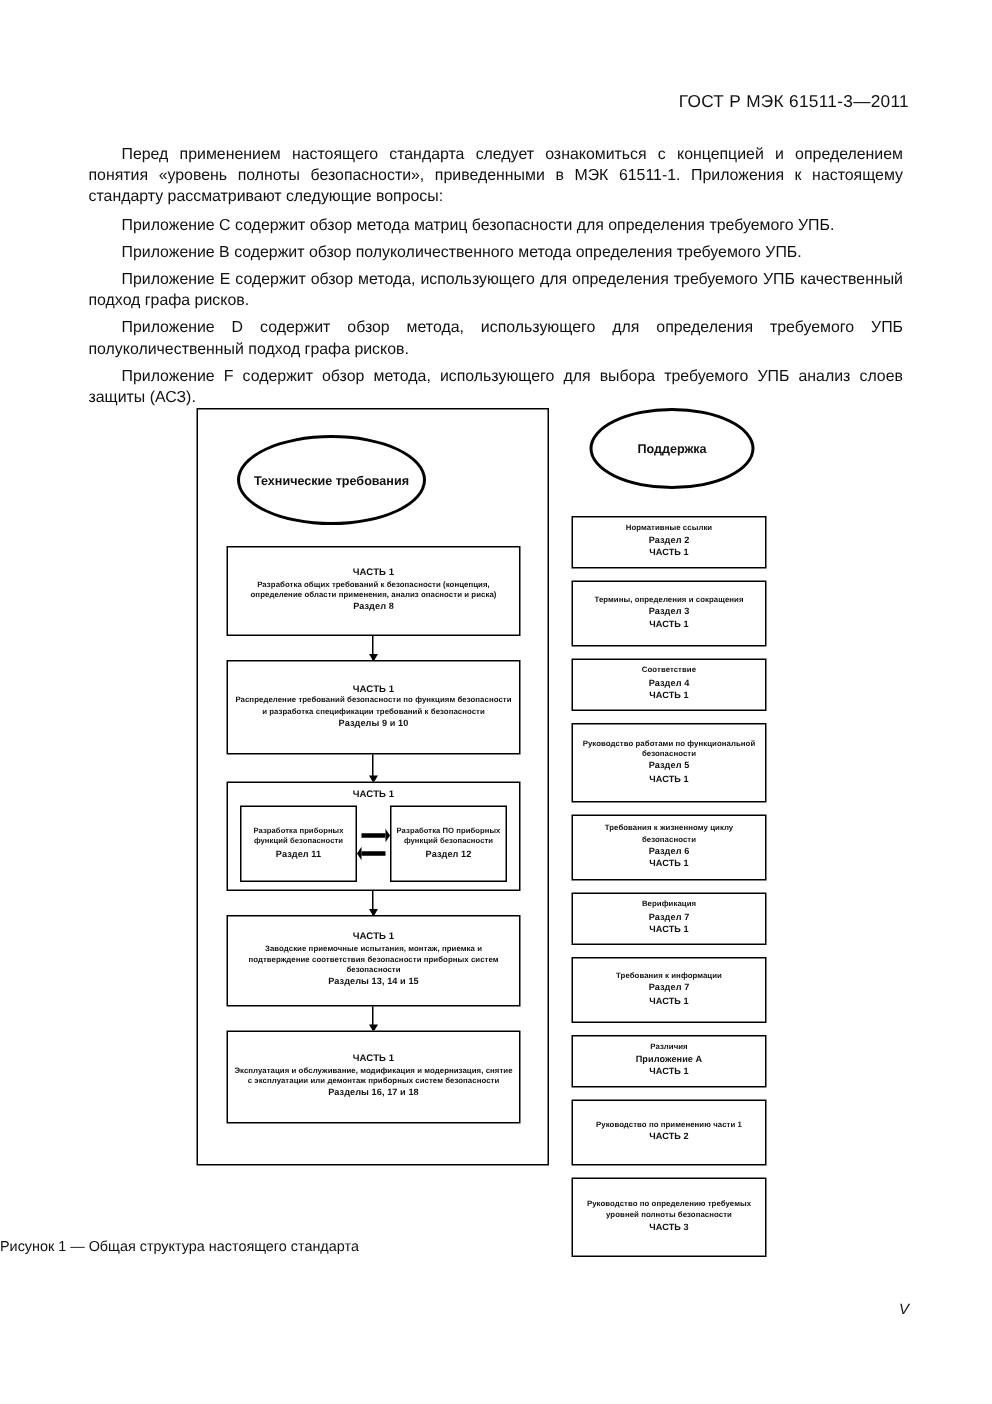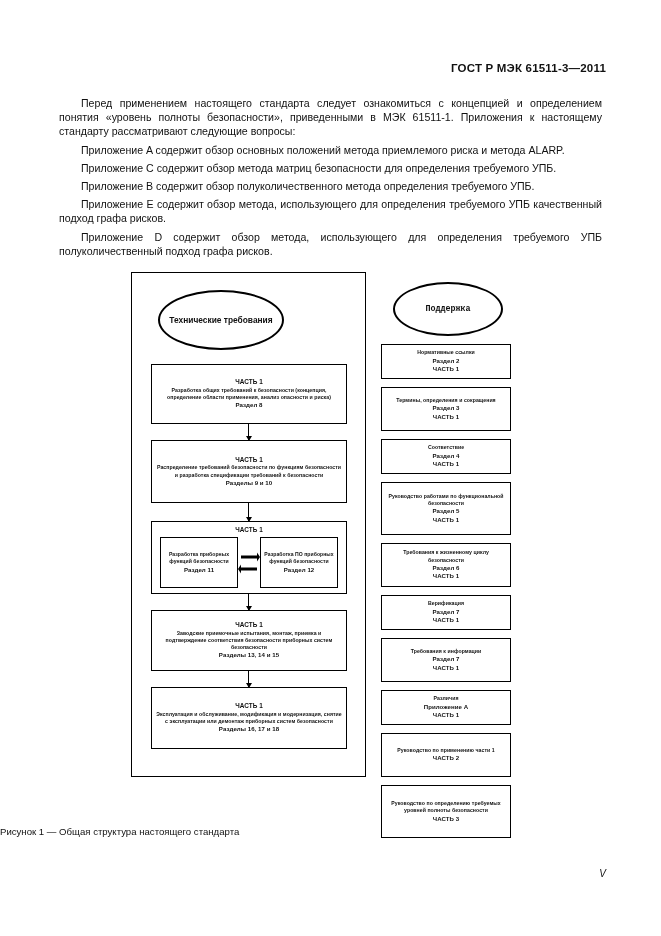--- a/index.html
+++ b/index.html
@@ -7,21 +7,21 @@
     width:661px;height:936px;position:relative;
     font-family:"Liberation Sans", sans-serif;
     color:#111;
     -webkit-font-smoothing:antialiased;
   }
   .page{position:absolute;inset:0;}
 
   
   .doc-header{
     position:absolute;top:62px;right:55px;
-    font-size:11.5px;font-weight:bold;letter-spacing:.2px;
+    font-size:11.5px;font-weight:normal;letter-spacing:.2px;
     white-space:nowrap;
   }
 
   
   .body-text{
     position:absolute;left:55px;top:92px;width:551px;
     font-size:10.6px;line-height:14.2px;text-align:justify;
   }
   .body-text p{margin:4px;}
   .body-text p.ind{text-indent:22px;}
@@ -33,21 +33,21 @@
     position:absolute;left:0;top:0;width:235px;height:505px;
     border:1.6px solid #000;box-sizing:border-box;background:#fff;
   }
 
   .oval{
     position:absolute;border:2px solid #000;border-radius:50%;
     background:#fff;display:flex;align-items:center;justify-content:center;
     text-align:center;font-weight:bold;line-height:11px;
   }
   .oval.tech{left:27px;top:18px;width:122px;height:56px;font-size:8.4px;}
-  .oval.supp{left:262px;top:10px;width:106px;height:50px;font-size:8.4px;font-family:Liberation Mono, monospace;}
+  .oval.supp{left:262px;top:0;width:106px;height:50px;font-size:8.4px;}
 
   .box{
     position:absolute;border:1.6px solid #000;background:#fff;
     box-sizing:border-box;display:flex;flex-direction:column;
     align-items:center;justify-content:center;text-align:center;
     font-weight:bold;font-size:5.1px;line-height:7.6px;padding:2px 4px;
     letter-spacing:.05px;
   }
   .box .ttl{font-size:6.4px;line-height:8.4px;}
   .box .rz{font-size:6.1px;line-height:8.4px;}
@@ -110,25 +110,25 @@
 </style>
 </head>
 <body>
 
 <div class="page">
 
   <div class="doc-header">ГОСТ Р МЭК 61511-3—2011</div>
 
   <div class="body-text">
     <p class="ind">Перед применением настоящего стандарта следует ознакомиться с концепцией и определением понятия «уровень полноты безопасности», приведенными в МЭК 61511-1. Приложения к настоящему стандарту рассматривают следующие вопросы:</p>
-    <p class="ind">Приложение A содержит обзор основных положений метода приемлемого риска и метода ALARP.</p>
     <p class="ind">Приложение C содержит обзор метода матриц безопасности для определения требуемого УПБ.</p>
     <p class="ind">Приложение B содержит обзор полуколичественного метода определения требуемого УПБ.</p>
     <p class="ind">Приложение E содержит обзор метода, использующего для определения требуемого УПБ качественный подход графа рисков.</p>
     <p class="ind">Приложение D содержит обзор метода, использующего для определения требуемого УПБ полуколичественный подход графа рисков.</p>
+    <p class="ind">Приложение F содержит обзор метода, использующего для выбора требуемого УПБ анализ слоев защиты (АСЗ).</p>
   </div>
 
   <div class="figure">
 
     <div class="tech-panel"></div>
 
     <div class="oval tech">Технические требования</div>
     <div class="oval supp">Поддержка</div>
 
     <div class="box lbox" id="lb1">

